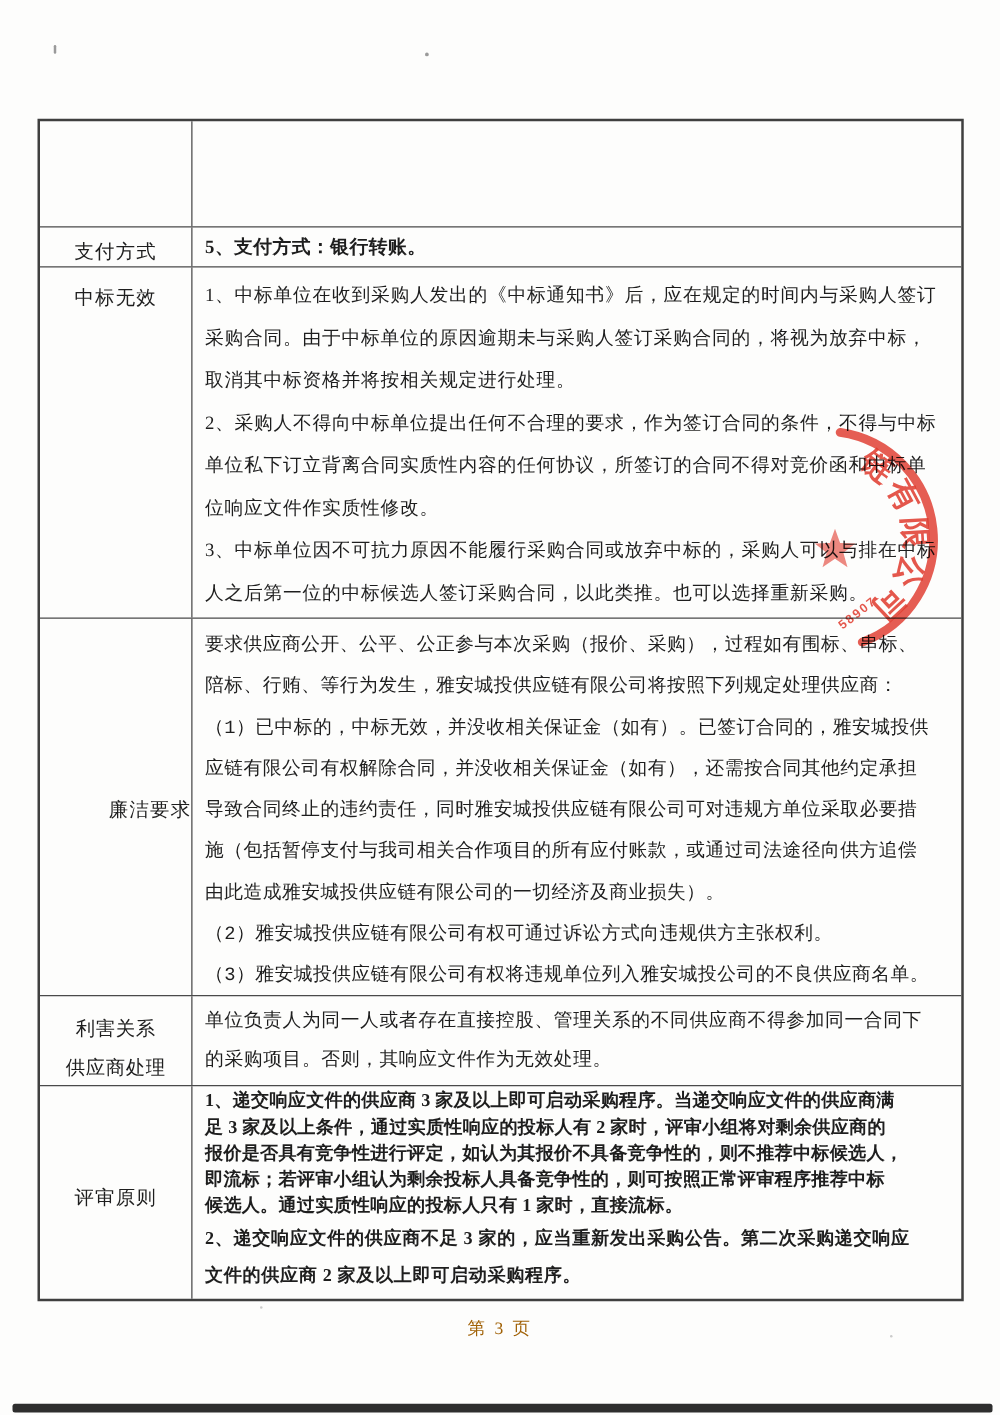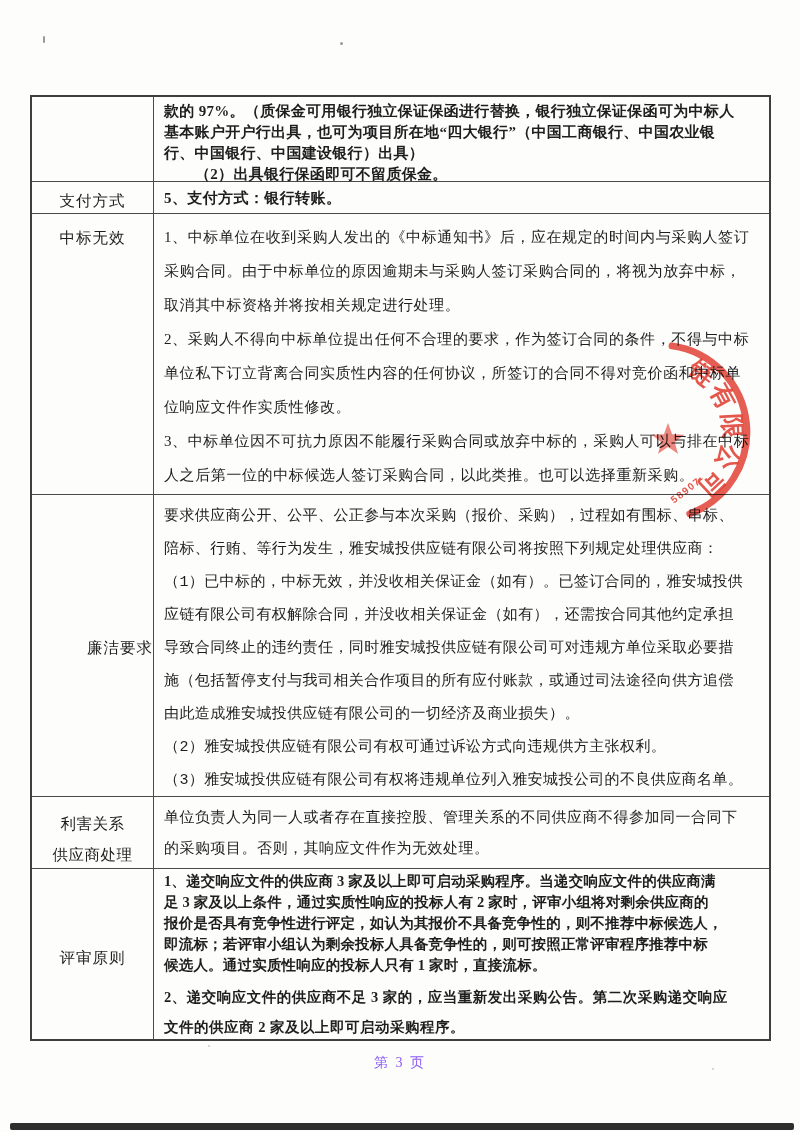--- a/index.html
+++ b/index.html
@@ -68,26 +68,26 @@
   
   .r4 .cell-label { padding-top:11px; line-height:31px; letter-spacing:.5px; }
   .r4 .cell-content { padding-top:5px; }
   .r4 .ln { font-size:15px; line-height:31px; letter-spacing:.5px; }
 
   
   .r5 .cell-label { padding-top:79px; }
   .r5 .cell-content { padding-top:2px;font-weight:bold; }
   .r5 .ln { font-size:14.5px; line-height:21px; letter-spacing:.2px; }
   .r5 .ln.p2 { line-height:30px; letter-spacing:.5px; }
-  .r5 .ln.p2-first { margin-top:6px; }
+  .r5 .ln.p2-first { }
 
   
   .footer {
     position:absolute; left:0; top:1054px; width:800px;
-    text-align:center; font-size:14px; letter-spacing:2px; color:#8b5cf6;
+    text-align:center; font-size:14px; letter-spacing:2px; color:#a16207;
   }
 
   
   .seal {
     position:absolute; left:555px; top:327px; width:210px; height:210px;
     mix-blend-mode:multiply;
     pointer-events:none;
   }
 </style>
 </head>
@@ -96,26 +96,20 @@
 <div class="speck tick" style="left:43px; top:36px; width:2px; height:7px;"></div>
 <div class="speck" style="left:340px; top:42px; width:3px; height:3px;"></div>
 <div class="speck" style="left:208px; top:1045px; width:2px; height:2px; opacity:.5;"></div>
 <div class="speck" style="left:712px; top:1068px; width:2px; height:2px; opacity:.5;"></div>
 <div class="scan-bar"></div>
 
 <div class="tbl">
 
   <div class="row r0">
     <div class="cell-label"></div>
-    <div class="cell-content">
-      <div class="ln">款的 97%。（质保金可用银行独立保证保函进行替换，银行独立保证保函可为中标人</div>
-      <div class="ln">基本账户开户行出具，也可为项目所在地“四大银行”（中国工商银行、中国农业银</div>
-      <div class="ln">行、中国银行、中国建设银行）出具）</div>
-      <div class="ln indent">（2）出具银行保函即可不留质保金。</div>
-    </div>
   </div>
 
   <div class="row r1">
     <div class="cell-label">支付方式</div>
     <div class="cell-content">
       <div class="ln">5、支付方式：银行转账。</div>
     </div>
   </div>
 
   <div class="row r2">

